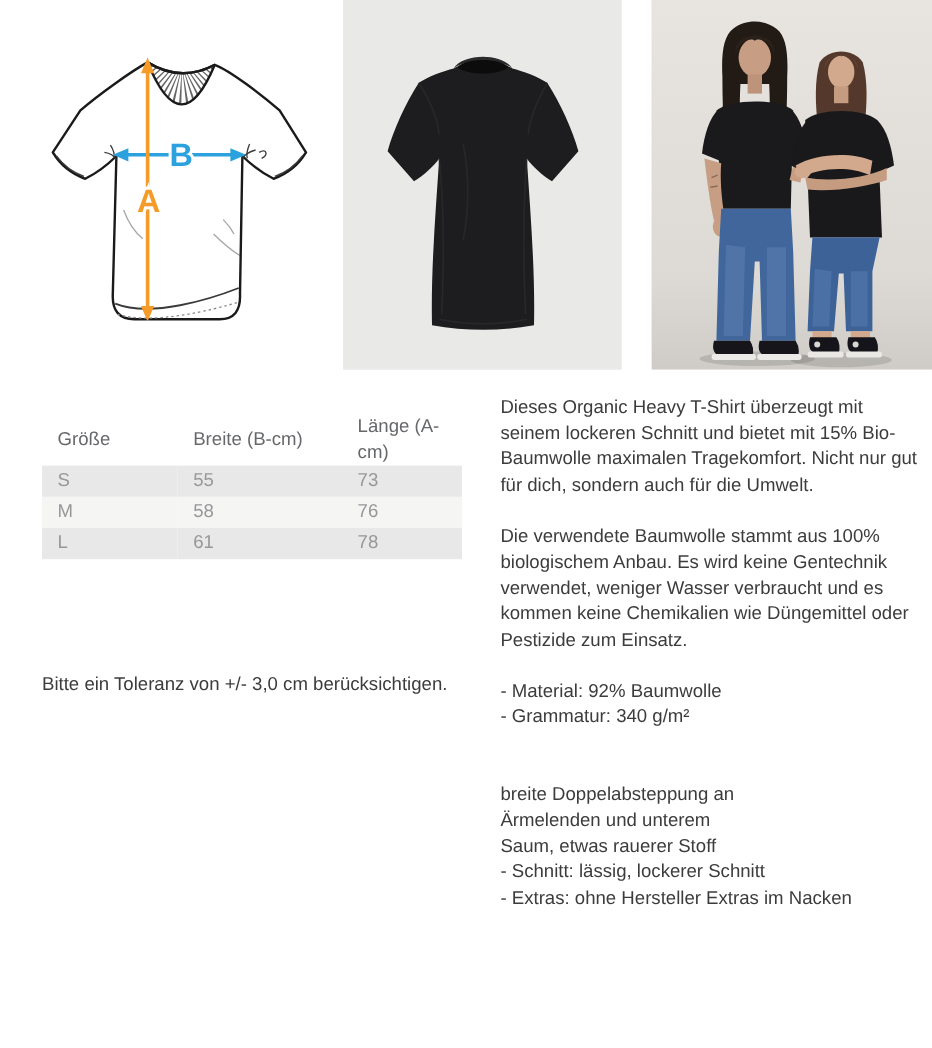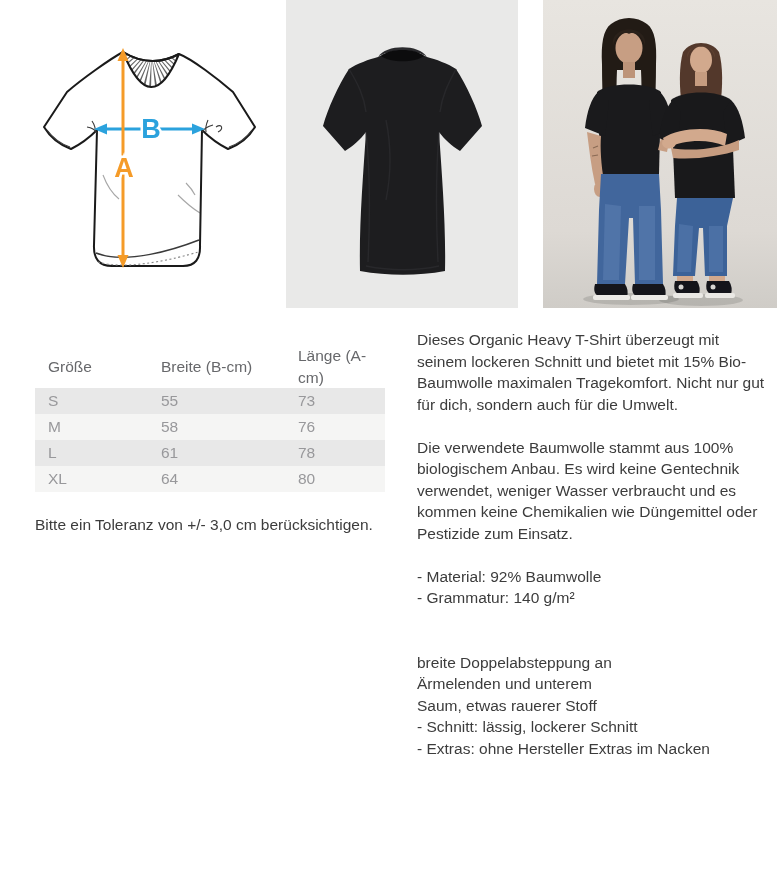--- a/index.html
+++ b/index.html
@@ -24,21 +24,21 @@
   .panel svg{display:block;width:100%;height:100%;}
 
   .size-table{position:absolute;left:35px;top:345px;width:350px;}
   table{border-collapse:collapse;width:100%;table-layout:fixed;}
   col.c1{width:113px;} col.c2{width:137px;} col.c3{width:100px;}
   th{font-weight:400;text-align:left;color:var(--table-head);height:25px;padding:0 0 0 13px;font-size:15.5px;}
   td{color:var(--table-cell);height:26px;padding:0 0 0 13px;font-size:15.5px;}
   tr.stripe-dark{background:#e8e8e8;}
   tr.stripe-light{background:#f5f5f4;}
 
-  .tolerance{position:absolute;left:35px;top:514px;width:380px;}
+  .tolerance{position:absolute;left:35px;top:560px;width:380px;}
 
   .description{position:absolute;left:417px;top:329px;width:352px;}
   .description p{margin:0 0 21.5px 0;}
   .spec-line{white-space:pre-line;}
   .spec-flex{display:flex;}
   .spec-flex .spec-label{flex:0 0 114px;}
   .spec-flex .spec-value{white-space:pre-line;flex:1;margin-top:43px;}
 
   
   .arrow-a-line{stroke:var(--arrow-a);stroke-width:3;}
@@ -231,36 +231,31 @@
       <tr class="stripe-light">
         <td>M</td>
         <td>58</td>
         <td>76</td>
       </tr>
       <tr class="stripe-dark">
         <td>L</td>
         <td>61</td>
         <td>78</td>
       </tr>
-      <tr class="stripe-light">
-        <td>XL</td>
-        <td>64</td>
-        <td>80</td>
-      </tr>
     </tbody>
   </table>
 </div>
 
 <div class="tolerance">Bitte ein Toleranz von +/- 3,0 cm berücksichtigen.</div>
 
 <div class="description">
   <p>Dieses Organic Heavy T-Shirt überzeugt mit seinem lockeren Schnitt und bietet mit 15% Bio-Baumwolle maximalen Tragekomfort. Nicht nur gut für dich, sondern auch für die Umwelt.</p>
   <p>Die verwendete Baumwolle stammt aus 100% biologischem Anbau. Es wird keine Gentechnik verwendet, weniger Wasser verbraucht und es kommen keine Chemikalien wie Düngemittel oder Pestizide zum Einsatz.</p>
   <div class="spec-line">- Material: 92% Baumwolle</div>
-  <div class="spec-line">- Grammatur: 140 g/m²</div>
+  <div class="spec-line">- Grammatur: 340 g/m²</div>
   <div class="spec-flex">
     <span class="spec-value">breite Doppelabsteppung an
 Ärmelenden und unterem
 Saum, etwas rauerer Stoff</span>
   </div>
   <div class="spec-line">- Schnitt: lässig, lockerer Schnitt</div>
   <div class="spec-line">- Extras: ohne Hersteller Extras im Nacken</div>
 </div>
 
 </body></html>

